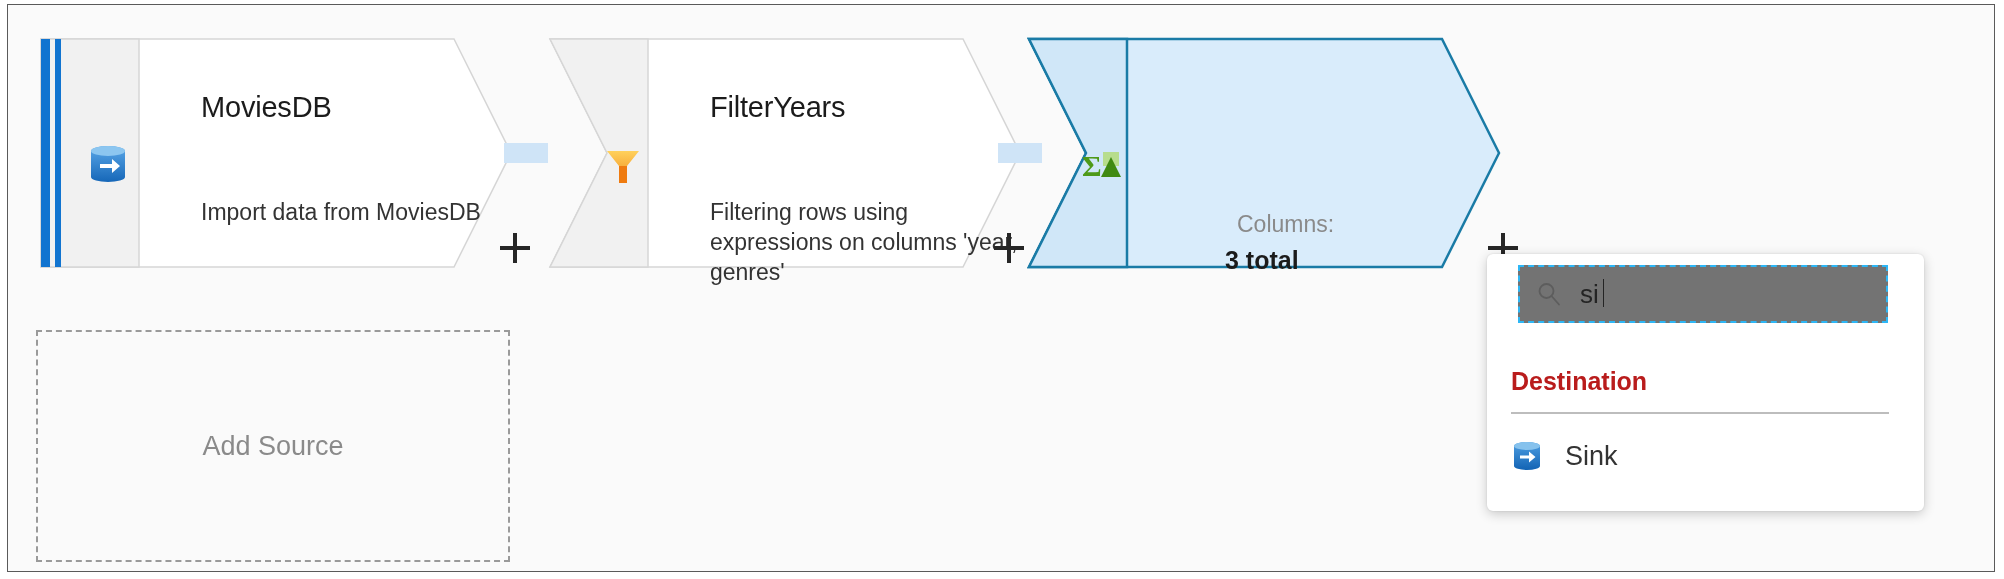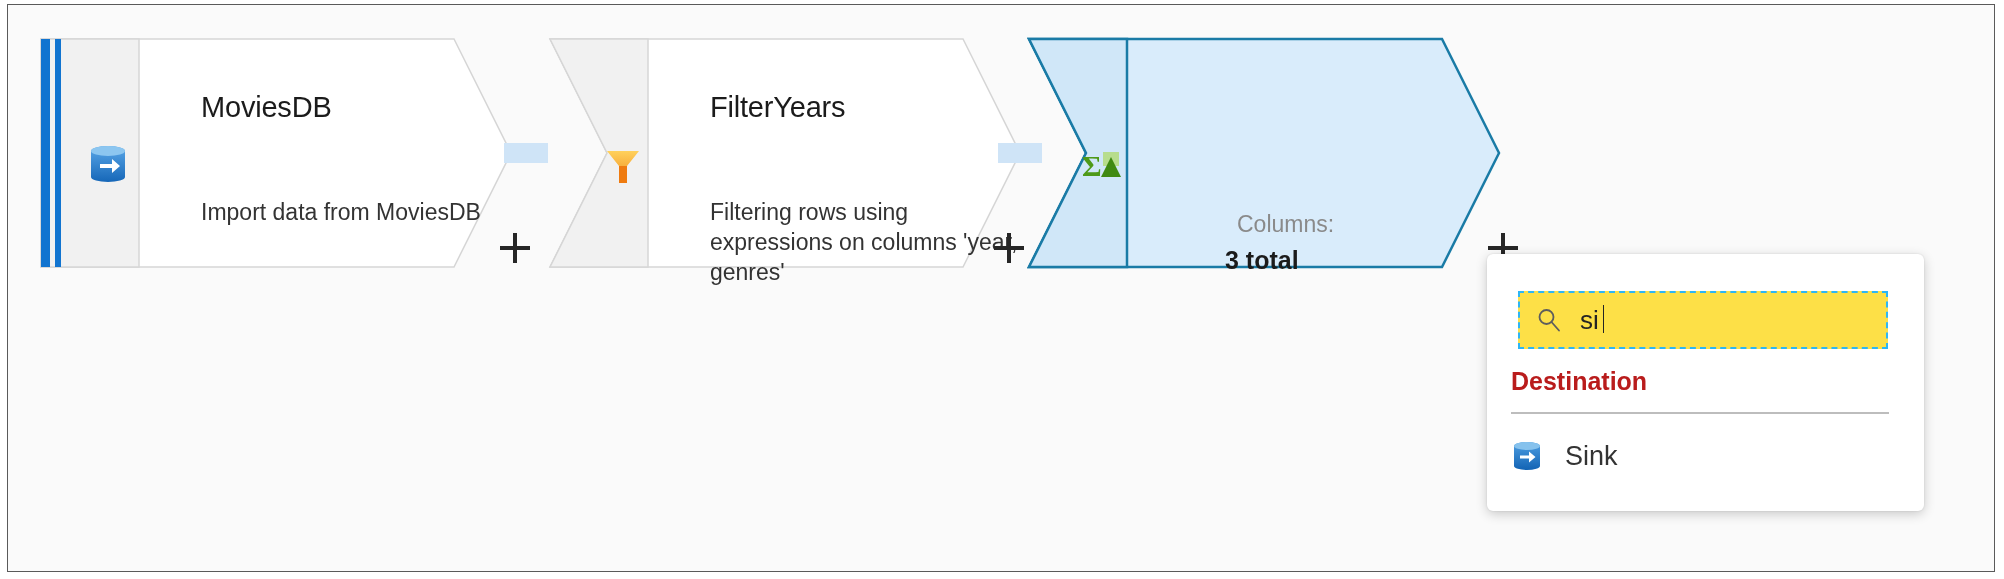--- a/index.html
+++ b/index.html
@@ -169,28 +169,28 @@
     width: 437px;
     height: 257px;
     background: #ffffff;
     border-radius: 6px;
     box-shadow: 0 3px 12px rgba(0,0,0,0.20), 0 0 2px rgba(0,0,0,0.12);
     z-index: 20;
   }
   #search-box {
     position: absolute;
     left: 31px;
-    top: 37px;
+    top: 11px;
     width: 370px;
     height: 58px;
     border: 2px dashed #2db6f5;
     box-sizing: border-box;
     display: flex;
     align-items: center;
-    background: #fde047;
+    background: #737373;
     cursor: text;
   }
   #search-box .mag {
     margin-left: 16px;
     width: 26px;
     height: 26px;
     flex: 0 0 auto;
   }
   #search-box .mag svg { display:block; width:100%; height:100%; }
   #search-value {
@@ -329,20 +329,23 @@
       </svg>
     </span>
 
     <div class="node-body">
       <div class="node-sub-label">Columns:</div>
       <div class="node-sub-value">3 total</div>
     </div>
   </div>
   <div class="plus-handle" style="left:1480px; top:228px;"></div>
 
+  <div id="add-source">
+    <span>Add Source</span>
+  </div>
 
   <div id="dropdown">
 
     <div id="search-box" title="Search">
       <span class="mag">
         <svg viewBox="0 0 26 26">
           <circle cx="10.5" cy="10" r="7" fill="none" stroke="#5d5d5d" stroke-width="1.8"></circle>
           <line x1="15.5" y1="15" x2="23" y2="23.5" stroke="#5d5d5d" stroke-width="1.8" stroke-linecap="round"></line>
         </svg>
       </span>

